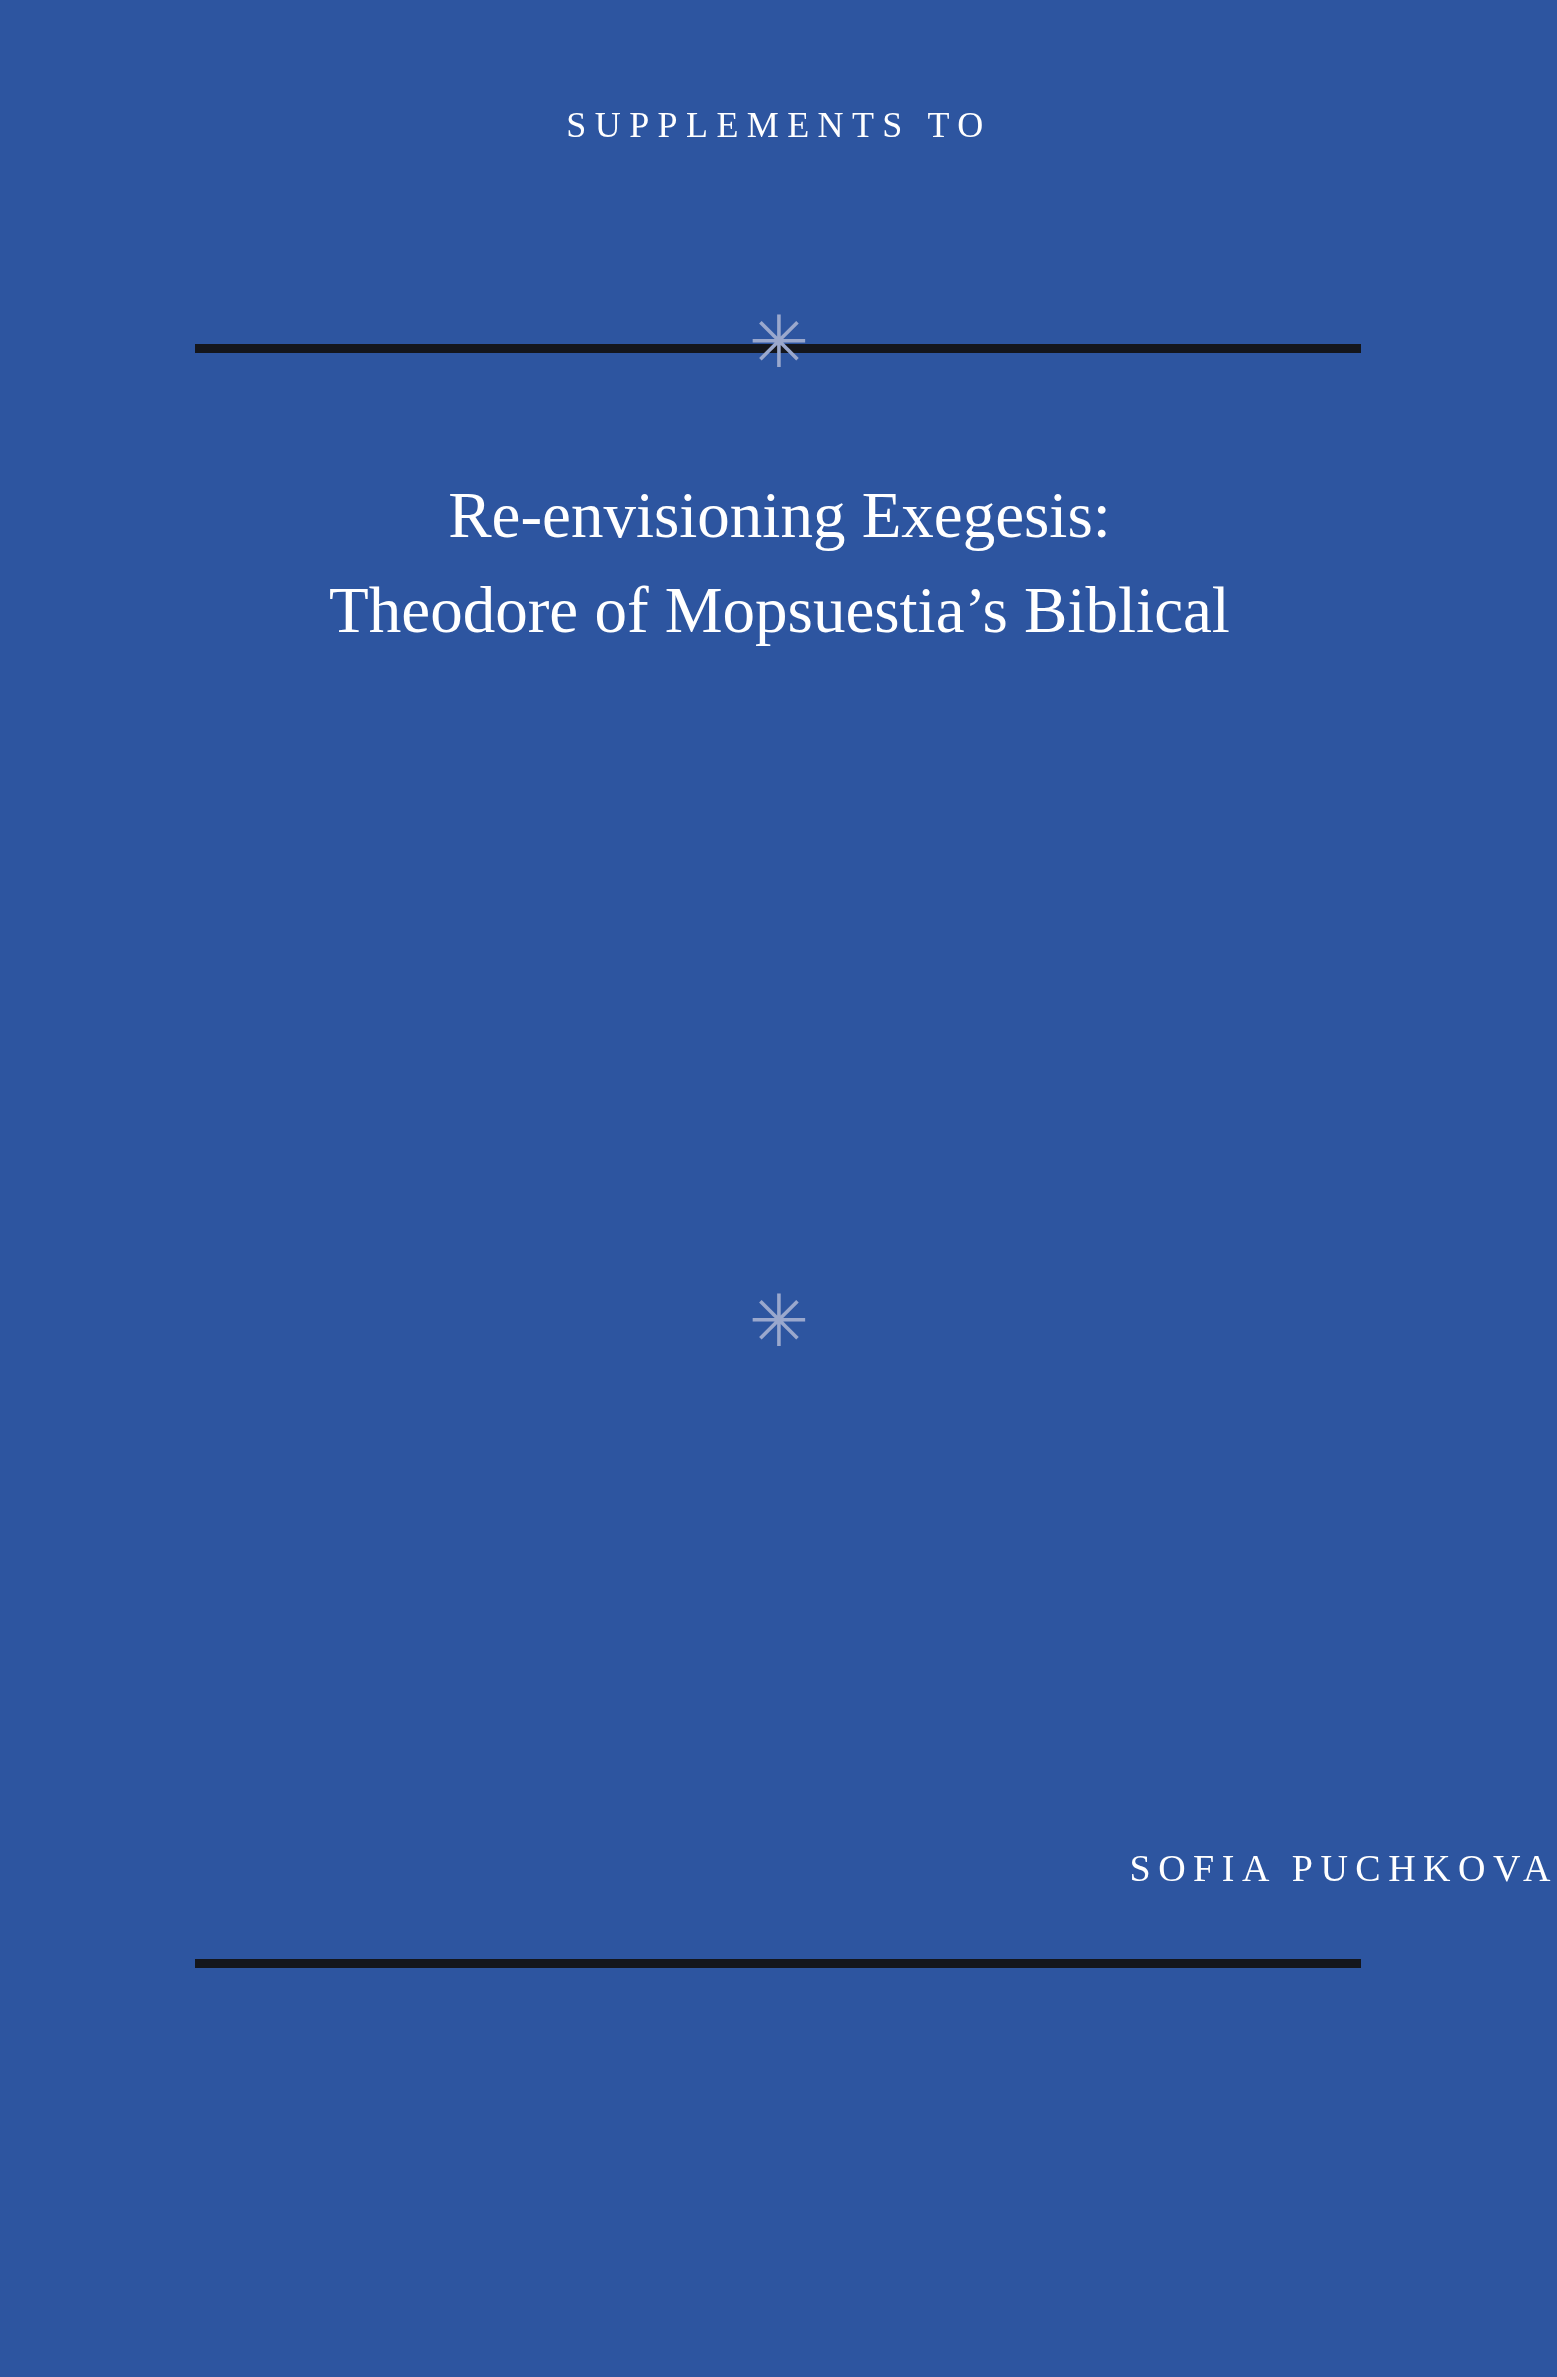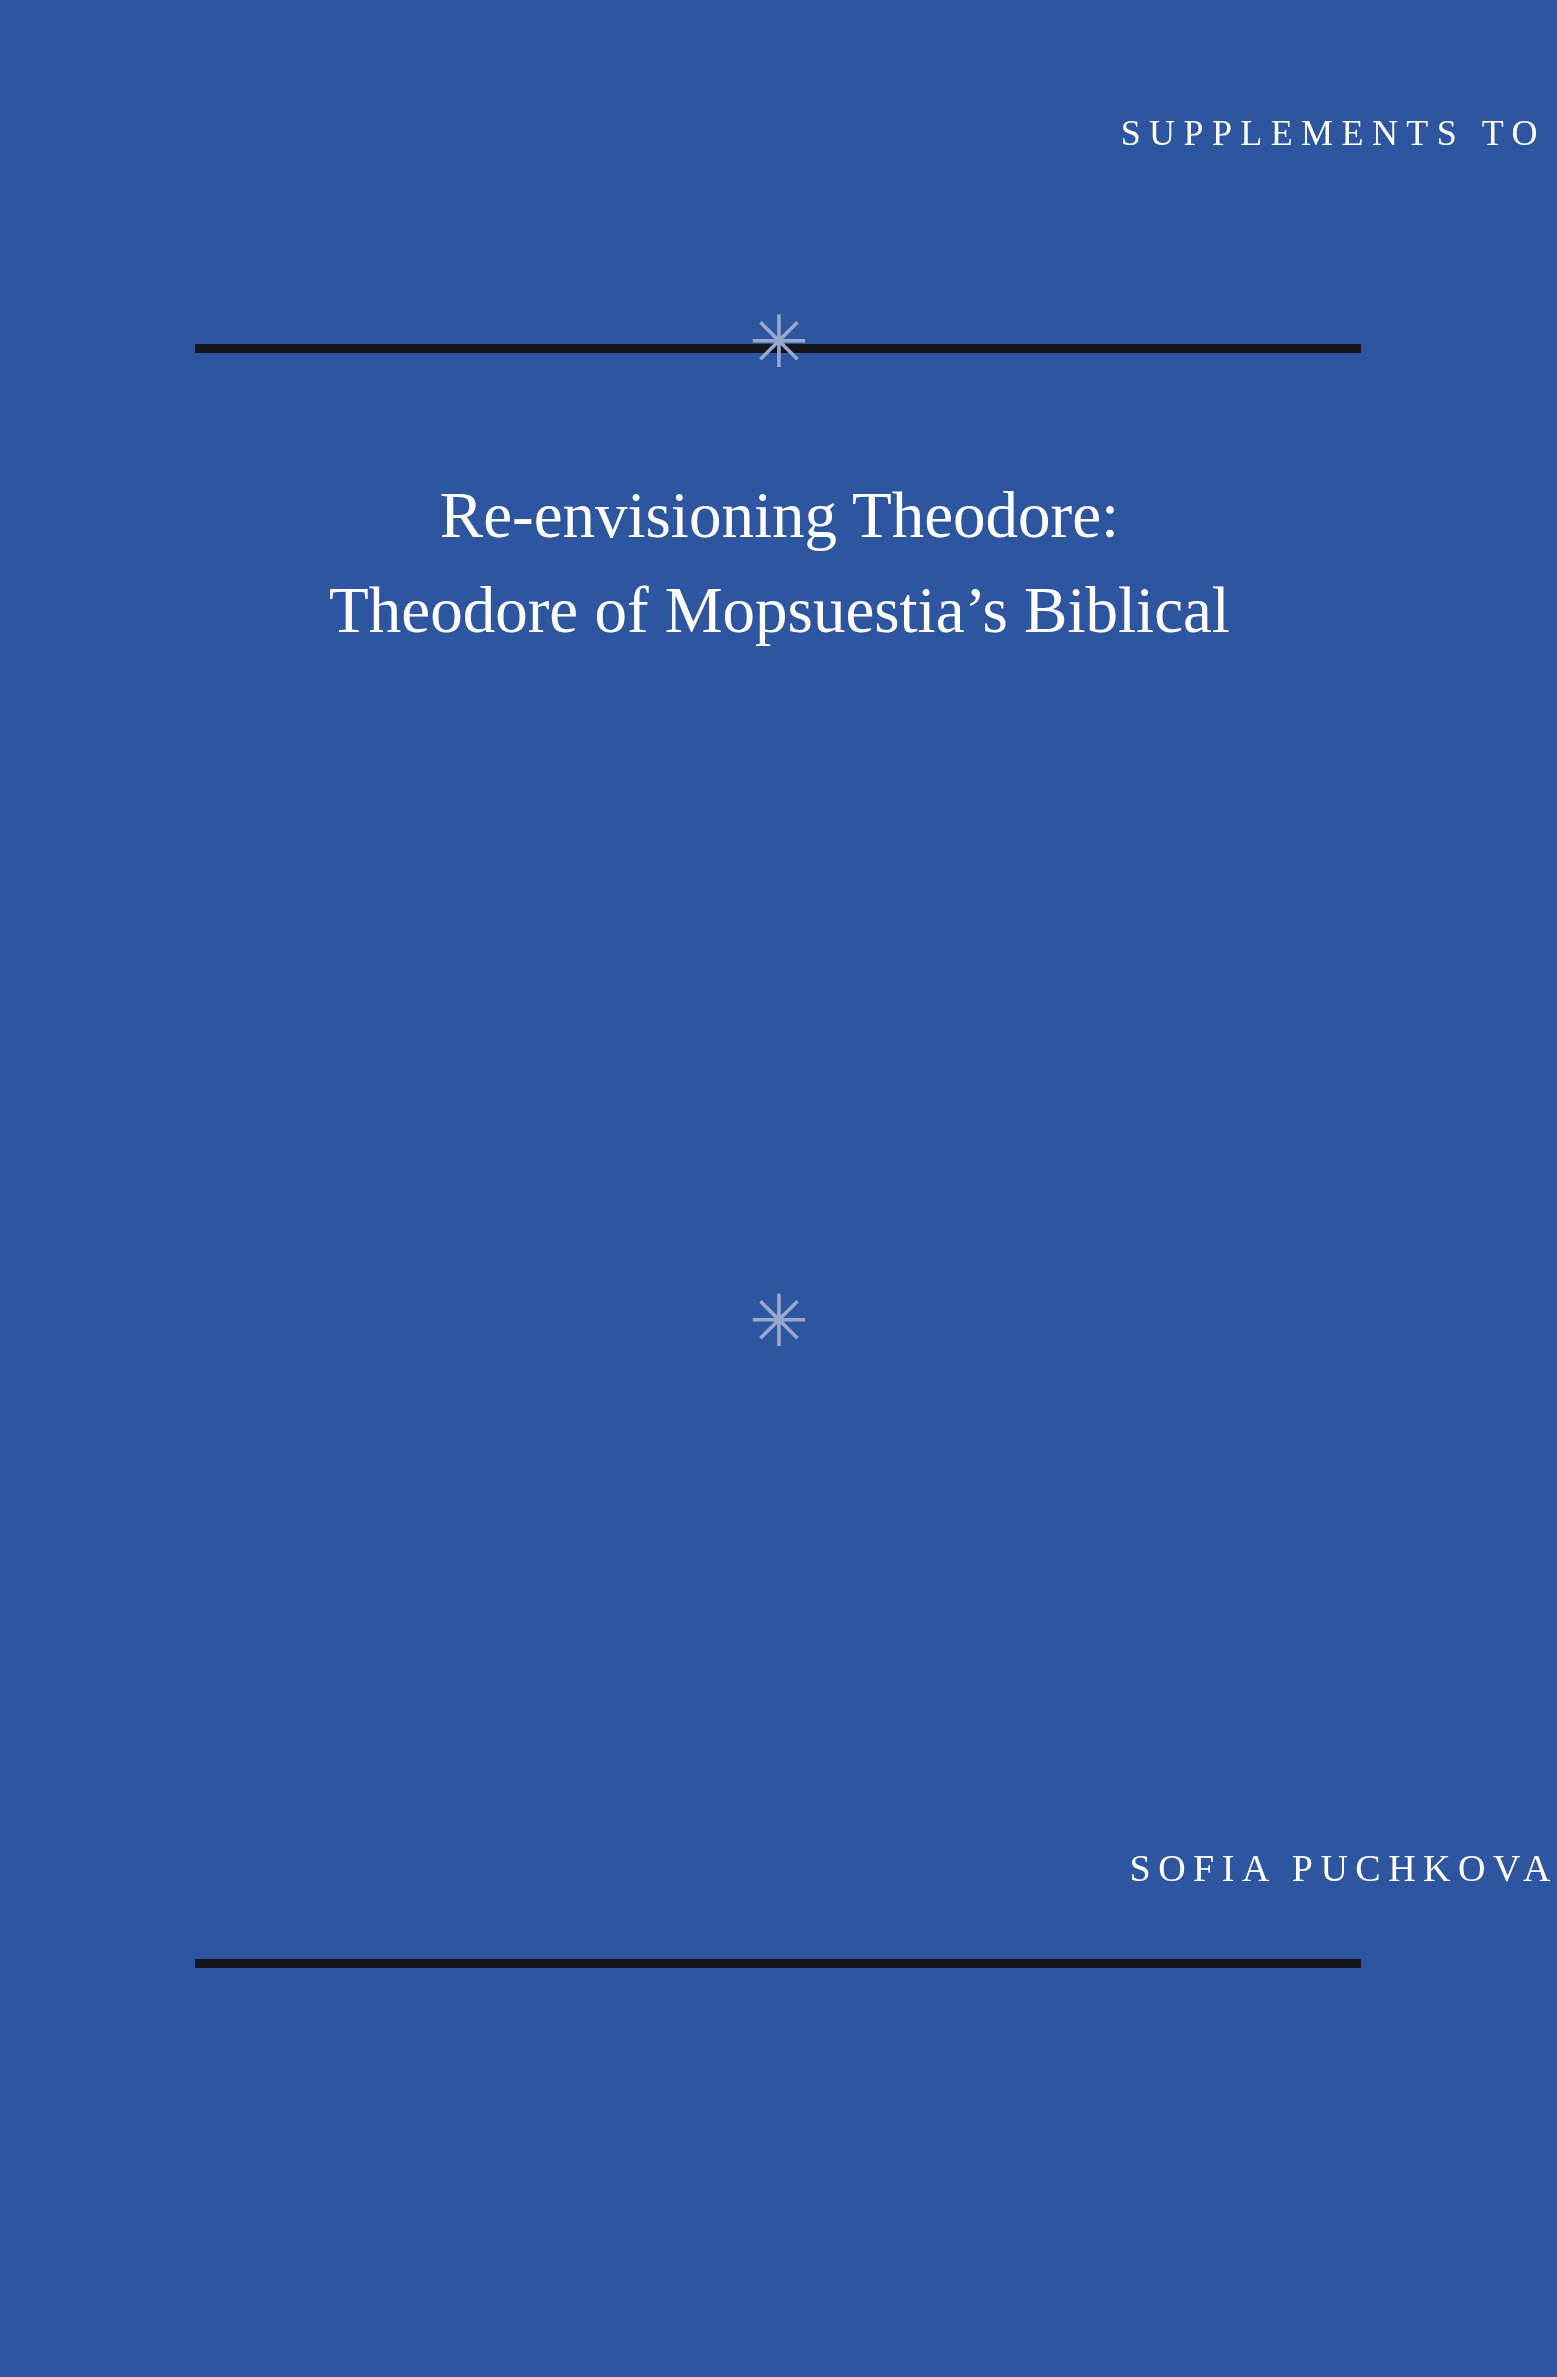--- a/index.html
+++ b/index.html
@@ -30,24 +30,23 @@
     text-align: center;
   }
   .series-line {
     color: #ffffff;
     font-family: "Liberation Serif", serif;
     font-size: 36px;
     letter-spacing: 8.4px;
     line-height: 1.55;
     font-weight: 400;
     text-transform: uppercase;
-    margin: 12px;
+    margin: 4px;
     padding: 0;
     white-space: nowrap;
-    text-align: right;
   }
 
   
   .rule {
     position: absolute;
     left: 195px;
     width: 1166px;
     height: 9.2px;
     background: #14161c;
   }
@@ -129,21 +128,21 @@
 <div class="cover">
 
   <div class="series-block">
     <div class="series-line">Supplements to</div>
   </div>
 
   <div class="rule rule-top"></div>
   <div class="asterisk asterisk-top">✳</div>
 
   <div class="title-block">
-    <div class="title-line">Re-envisioning Theodore:</div>
+    <div class="title-line">Re-envisioning Exegesis:</div>
     <div class="title-line">Theodore of Mopsuestia’s Biblical</div>
   </div>
 
   <div class="asterisk asterisk-mid">✳</div>
 
   <div class="author">Sofia Puchkova</div>
 
   <div class="rule rule-bottom"></div>
 
 

